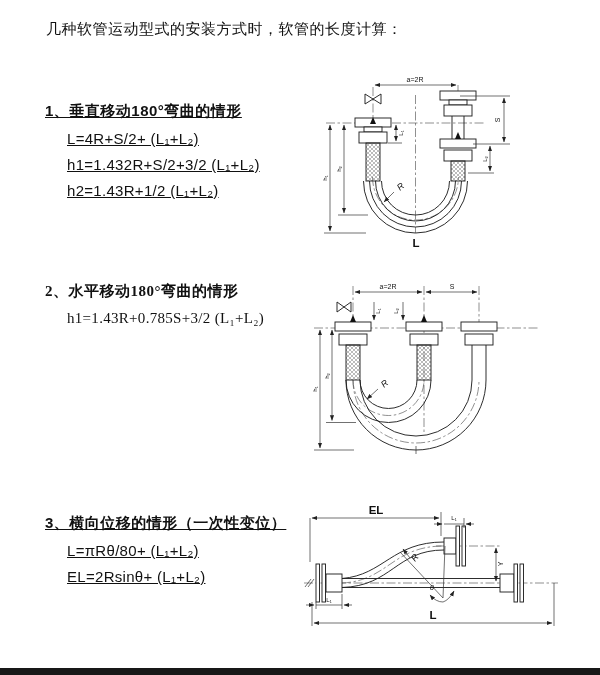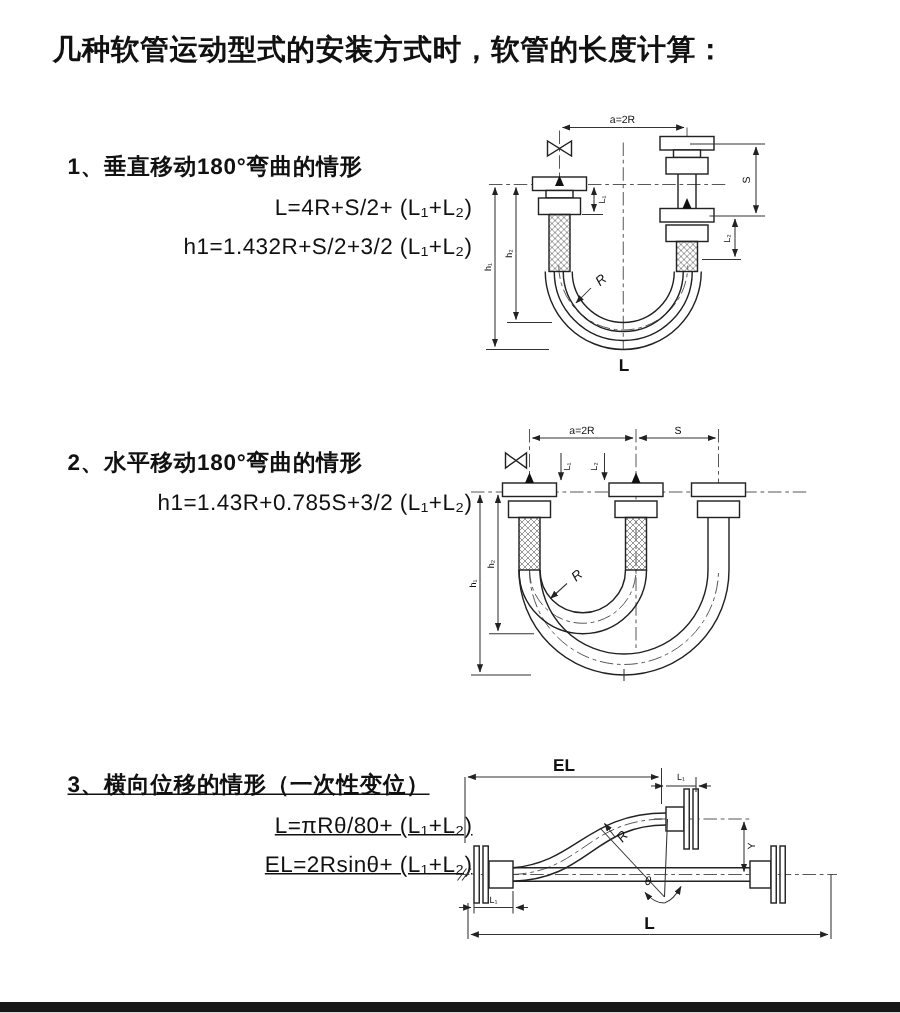--- a/index.html
+++ b/index.html
@@ -1,22 +1,22 @@
 <!DOCTYPE html>
 <html><head>
 <meta charset="utf-8">
 <style>
   html,body{margin:0;padding:0;background:#e9e9e9;}
   .page{position:relative;width:600px;height:675px;background:#ffffff;overflow:hidden;
         font-family:"Liberation Sans",sans-serif;color:#111;margin:0 auto;}
-  .title{position:absolute;left:35px;top:20px;font-size:19px;font-weight:700;letter-spacing:.5px;}
+  .title{position:absolute;left:46px;top:20px;font-size:15px;font-weight:400;letter-spacing:.5px;}
   .sec{position:absolute;left:45px;width:270px;}
   .sec .heading{font-size:15px;font-weight:700;letter-spacing:.5px;}
-  .sec .formula{font-size:15px;font-weight:400;margin:9px 0 0 22px;letter-spacing:.3px;white-space:nowrap;text-align:right;}
-  #sec1{top:102px;} #sec2{top:299px;} #sec3{top:514px;text-decoration:underline;}
+  .sec .formula{font-size:15px;font-weight:400;margin:9px 0 0 22px;letter-spacing:.3px;white-space:nowrap;}
+  #sec1{top:102px;text-decoration:underline;} #sec2{top:282px;font-family:Liberation Serif, serif;} #sec3{top:514px;text-decoration:underline;}
   svg.diag{position:absolute;}
   #d1{left:308px;top:73px;} #d2{left:306px;top:282px;} #d3{left:296px;top:498px;}
   .cl{stroke:#444;stroke-width:.6;fill:none;stroke-dasharray:9 2.5 2.5 2.5;}
   .dm{stroke:#333;stroke-width:.7;fill:none;}
   .hw{stroke:#222;stroke-width:.95;fill:none;}
   .fit{fill:#fff;stroke:#222;stroke-width:.95;}
   .braid{stroke:#222;stroke-width:.95;}
   .solid{fill:#111;stroke:none;}
   svg text{font-family:"Liberation Sans",sans-serif;fill:#111;}
   .dl{font-size:7px;} .dls{font-size:6px;} .bl{font-size:11.5px;font-weight:700;}
@@ -27,20 +27,21 @@
 <body>
 
 <div class="page">
 
   <div class="title">几种软管运动型式的安装方式时，软管的长度计算：</div>
 
   <div class="sec" id="sec1">
     <div class="heading">1、垂直移动180°弯曲的情形</div>
     <div class="formula">L=4R+S/2+ (L₁+L₂)</div>
     <div class="formula">h1=1.432R+S/2+3/2 (L₁+L₂)</div>
+    <div class="formula">h2=1.43R+1/2 (L₁+L₂)</div>
   </div>
 
   <div class="sec" id="sec2">
     <div class="heading">2、水平移动180°弯曲的情形</div>
     <div class="formula">h1=1.43R+0.785S+3/2 (L₁+L₂)</div>
   </div>
 
   <div class="sec" id="sec3">
     <div class="heading">3、横向位移的情形（一次性变位）</div>
     <div class="formula">L=πRθ/80+ (L₁+L₂)</div>

